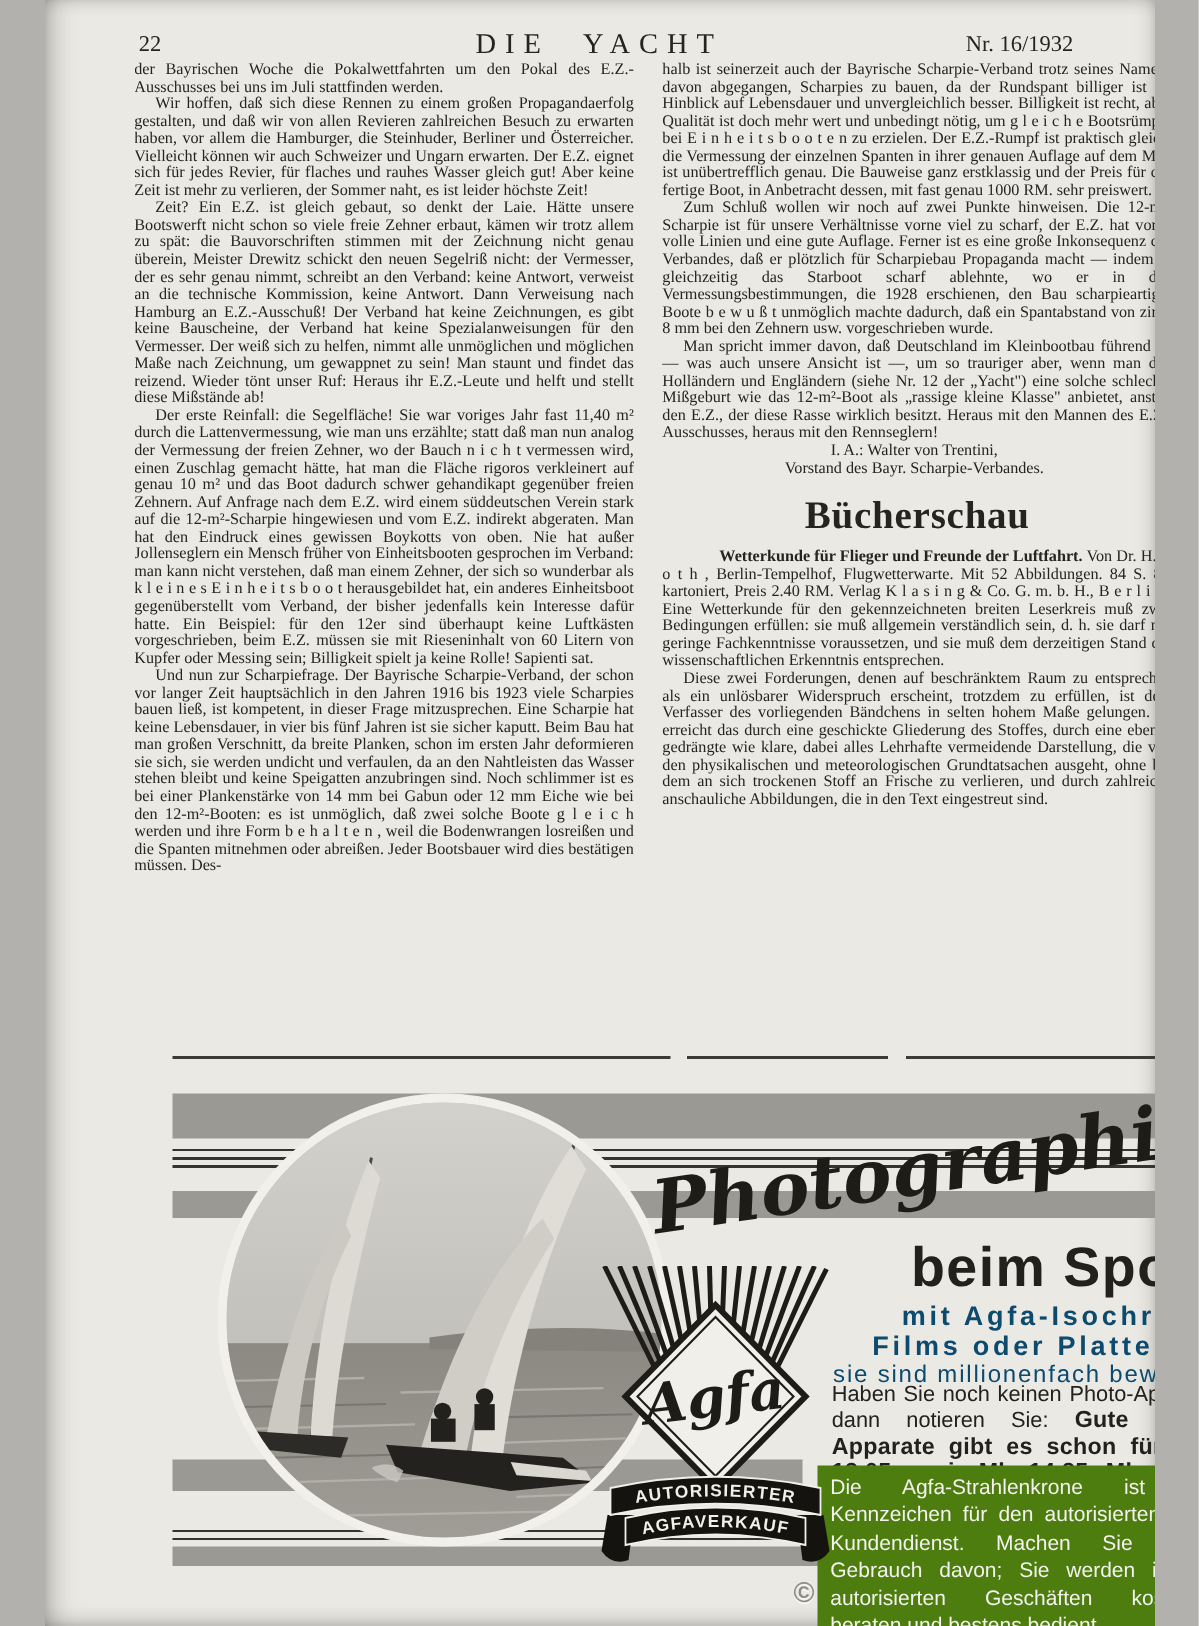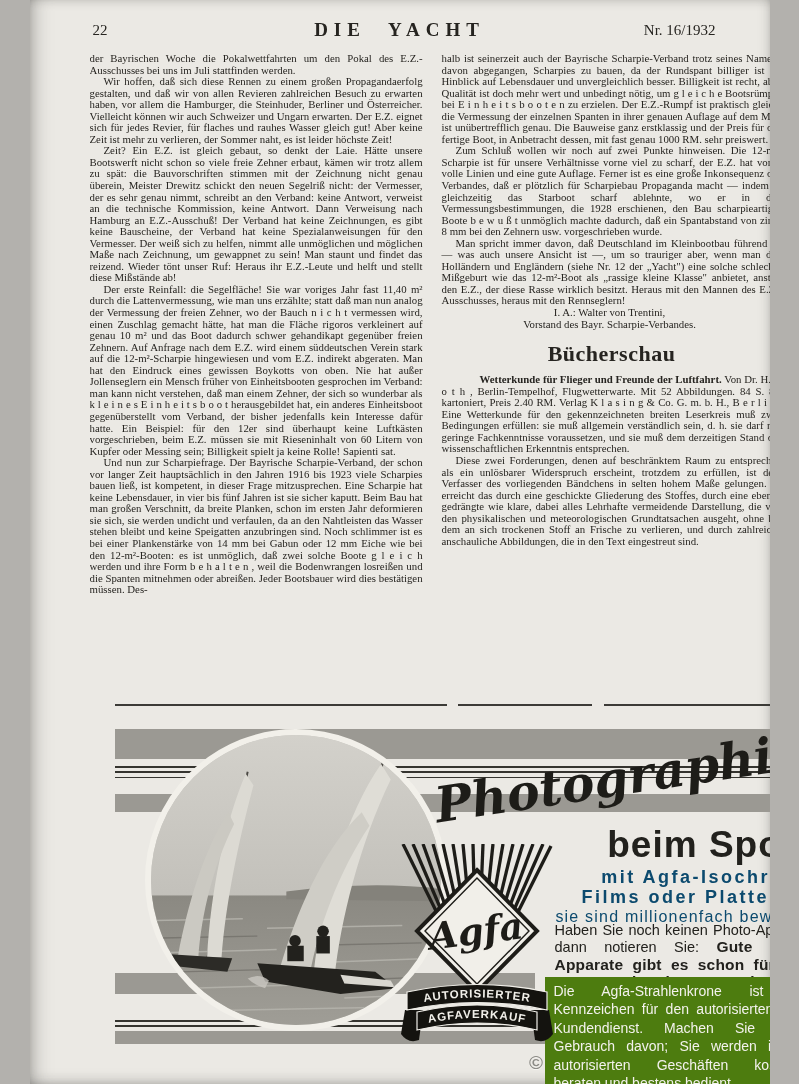--- a/index.html
+++ b/index.html
@@ -3,31 +3,31 @@
 <meta charset="utf-8">
 <style>
   html,body{margin:0;padding:0;}
   body{background:#b3b1ad; font-family:"Liberation Serif", serif;}
   .page{position:relative; width:740px; height:1084px; margin:0 auto; background:#ebe9e4;
         box-shadow: inset 14px 0 22px -16px rgba(40,40,38,.55), inset -8px 0 14px -10px rgba(40,40,38,.35),
                     inset 0 -10px 16px -12px rgba(40,40,38,.4), inset 0 8px 14px -12px rgba(40,40,38,.3);
         overflow:hidden; color:#262420;}
   
   .hdr-num{position:absolute; top:22px; left:63px; font-size:15px;}
-  .hdr-title{position:absolute; top:19px; left:0; width:100%; text-align:center; font-size:19px; font-weight:700; letter-spacing:6px; word-spacing:12px; margin:0;}
+  .hdr-title{position:absolute; top:19px; left:0; width:100%; text-align:center; font-size:19px; font-weight:400; letter-spacing:6px; word-spacing:12px; margin:0;}
   .hdr-issue{position:absolute; top:22px; right:54px; font-size:15px;}
   
-  .columns{position:absolute; top:53px; left:60px; width:692px; height:656px; display:flex; gap:19px; overflow:hidden;}
+  .columns{position:absolute; top:41px; left:60px; width:692px; height:656px; display:flex; gap:19px; overflow:hidden;}
   .col{font-size:10.8px; line-height:11.55px; text-align:justify;}
   .col-left{width:339px;}
   .col-right{width:346px;}
   .col p{margin:0; text-indent:14px;}
   .col p.noindent{text-indent:0;}
   .sig{text-align:center; text-indent:0 !important; padding-right:4px;}
-  .review-head{margin:13px 0 9px 0; text-align:center; font-size:22px; font-weight:600; letter-spacing:.5px; line-height:1;}
+  .review-head{margin:13px 0 9px 0; text-align:center; font-size:26px; font-weight:600; letter-spacing:.5px; line-height:1;}
   .lead-bold{font-weight:bold;margin-left:24px;}
   
   .rule{position:absolute; top:704px; left:85px; width:707px; height:2px; display:flex;}
   .rule span{background:#3c3b37; height:2px; display:block;}
   .rule .s1{width:47%; margin-right:1.6%;}
   .rule .s2{width:19%; margin-right:1.6%;}
   .rule .s3{width:30.8%;}
   
   .ad{position:absolute; left:85px; top:726px; width:706px; height:336px;}
   .band{position:absolute; left:0; right:0; background:#9b9993; z-index:1;}

